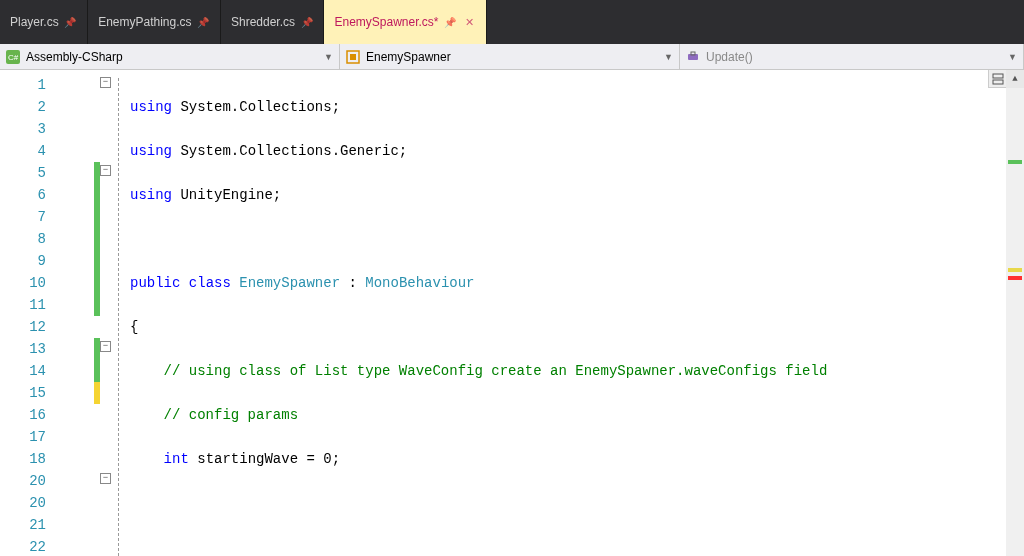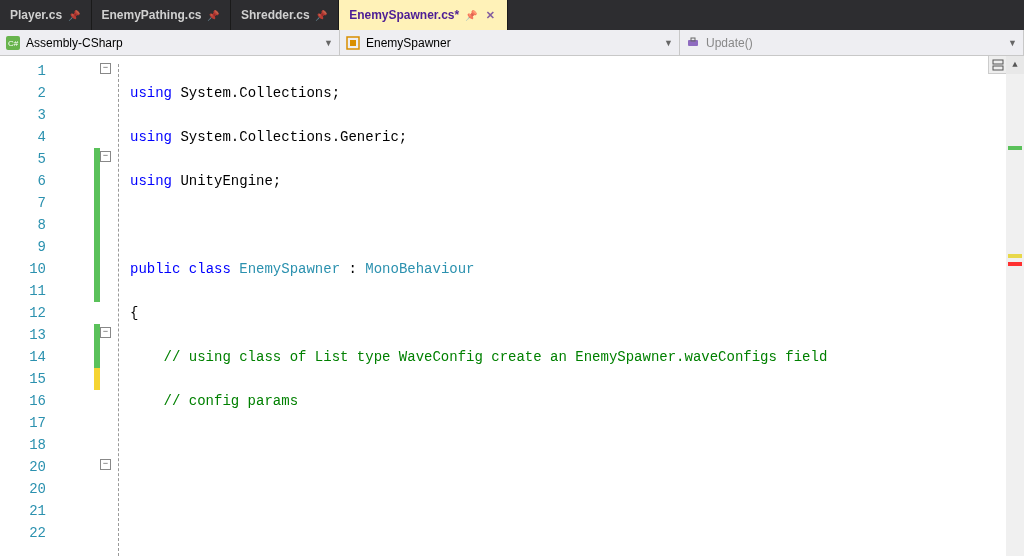--- a/index.html
+++ b/index.html
@@ -9,38 +9,37 @@
     background: #fff;
     width: 1024px;
     height: 556px;
     overflow: hidden;
     display: flex;
     flex-direction: column;
   }
   .tab-bar {
     display: flex;
     background: #2d2d30;
-    height: 30px;
+    height: 44px;
     align-items: stretch;
-    font-weight: bold;
   }
   .tab {
     display: flex;
     align-items: center;
     padding: 0 10px;
     color: #d0d0d0;
     font-family: 'Segoe UI', sans-serif;
     font-size: 12px;
     gap: 6px;
     cursor: pointer;
     border-right: 1px solid #1a1a1a;
   }
   .tab.active {
     background: #fff2b8;
-    color: #4c1d95;
+    color: #be185d;
   }
   .pin-icon { font-size: 10px; opacity: 0.7; }
   .close-icon { font-size: 11px; opacity: 0.7; padding: 0 2px; }
   .nav-bar {
     display: flex;
     height: 26px;
     background: #eeeef2;
     border-bottom: 1px solid #c8c8c8;
     font-family: 'Segoe UI', sans-serif;
     font-size: 12px;
@@ -225,20 +224,21 @@
 
   <div class="code">
 <div><span class="kw">using</span><span> System.Collections;</span></div>
 <div><span class="kw">using</span><span> System.Collections.Generic;</span></div>
 <div><span class="kw">using</span><span> UnityEngine;</span></div>
 <div> </div>
 <div><span class="kw">public</span> <span class="kw">class</span> <span class="typ">EnemySpawner</span> : <span class="typ">MonoBehaviour</span></div>
 <div>{</div>
 <div class="cm">    // using class of List type WaveConfig create an EnemySpawner.waveConfigs field</div>
 <div class="cm">    // config params</div>
+<div><span>    </span><span class="kw">int</span><span> startingWave = 0;</span></div>
 <div> </div>
 
 
 
 
 
 
 
 
 

